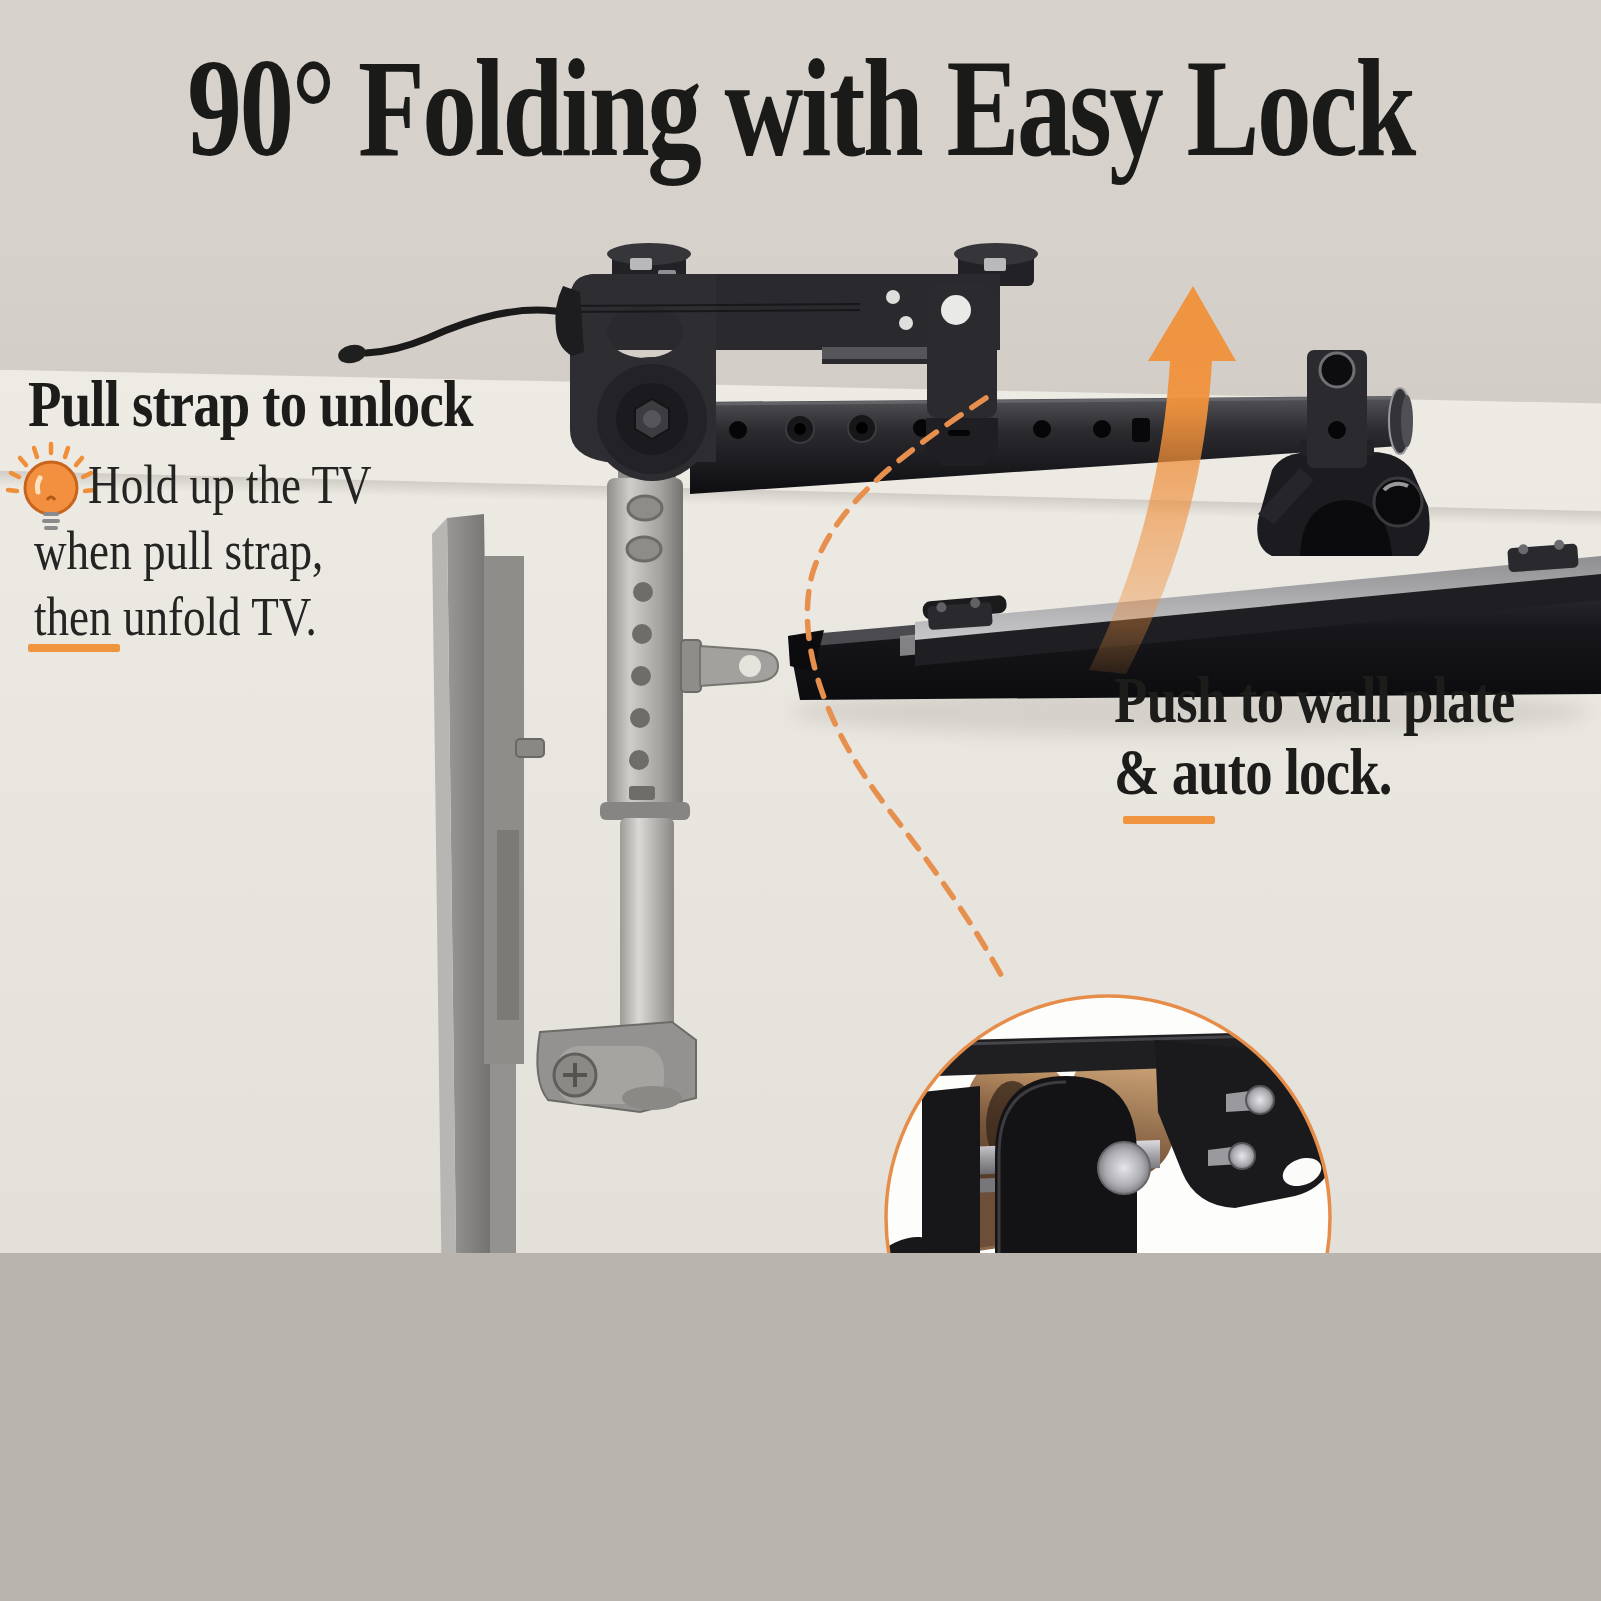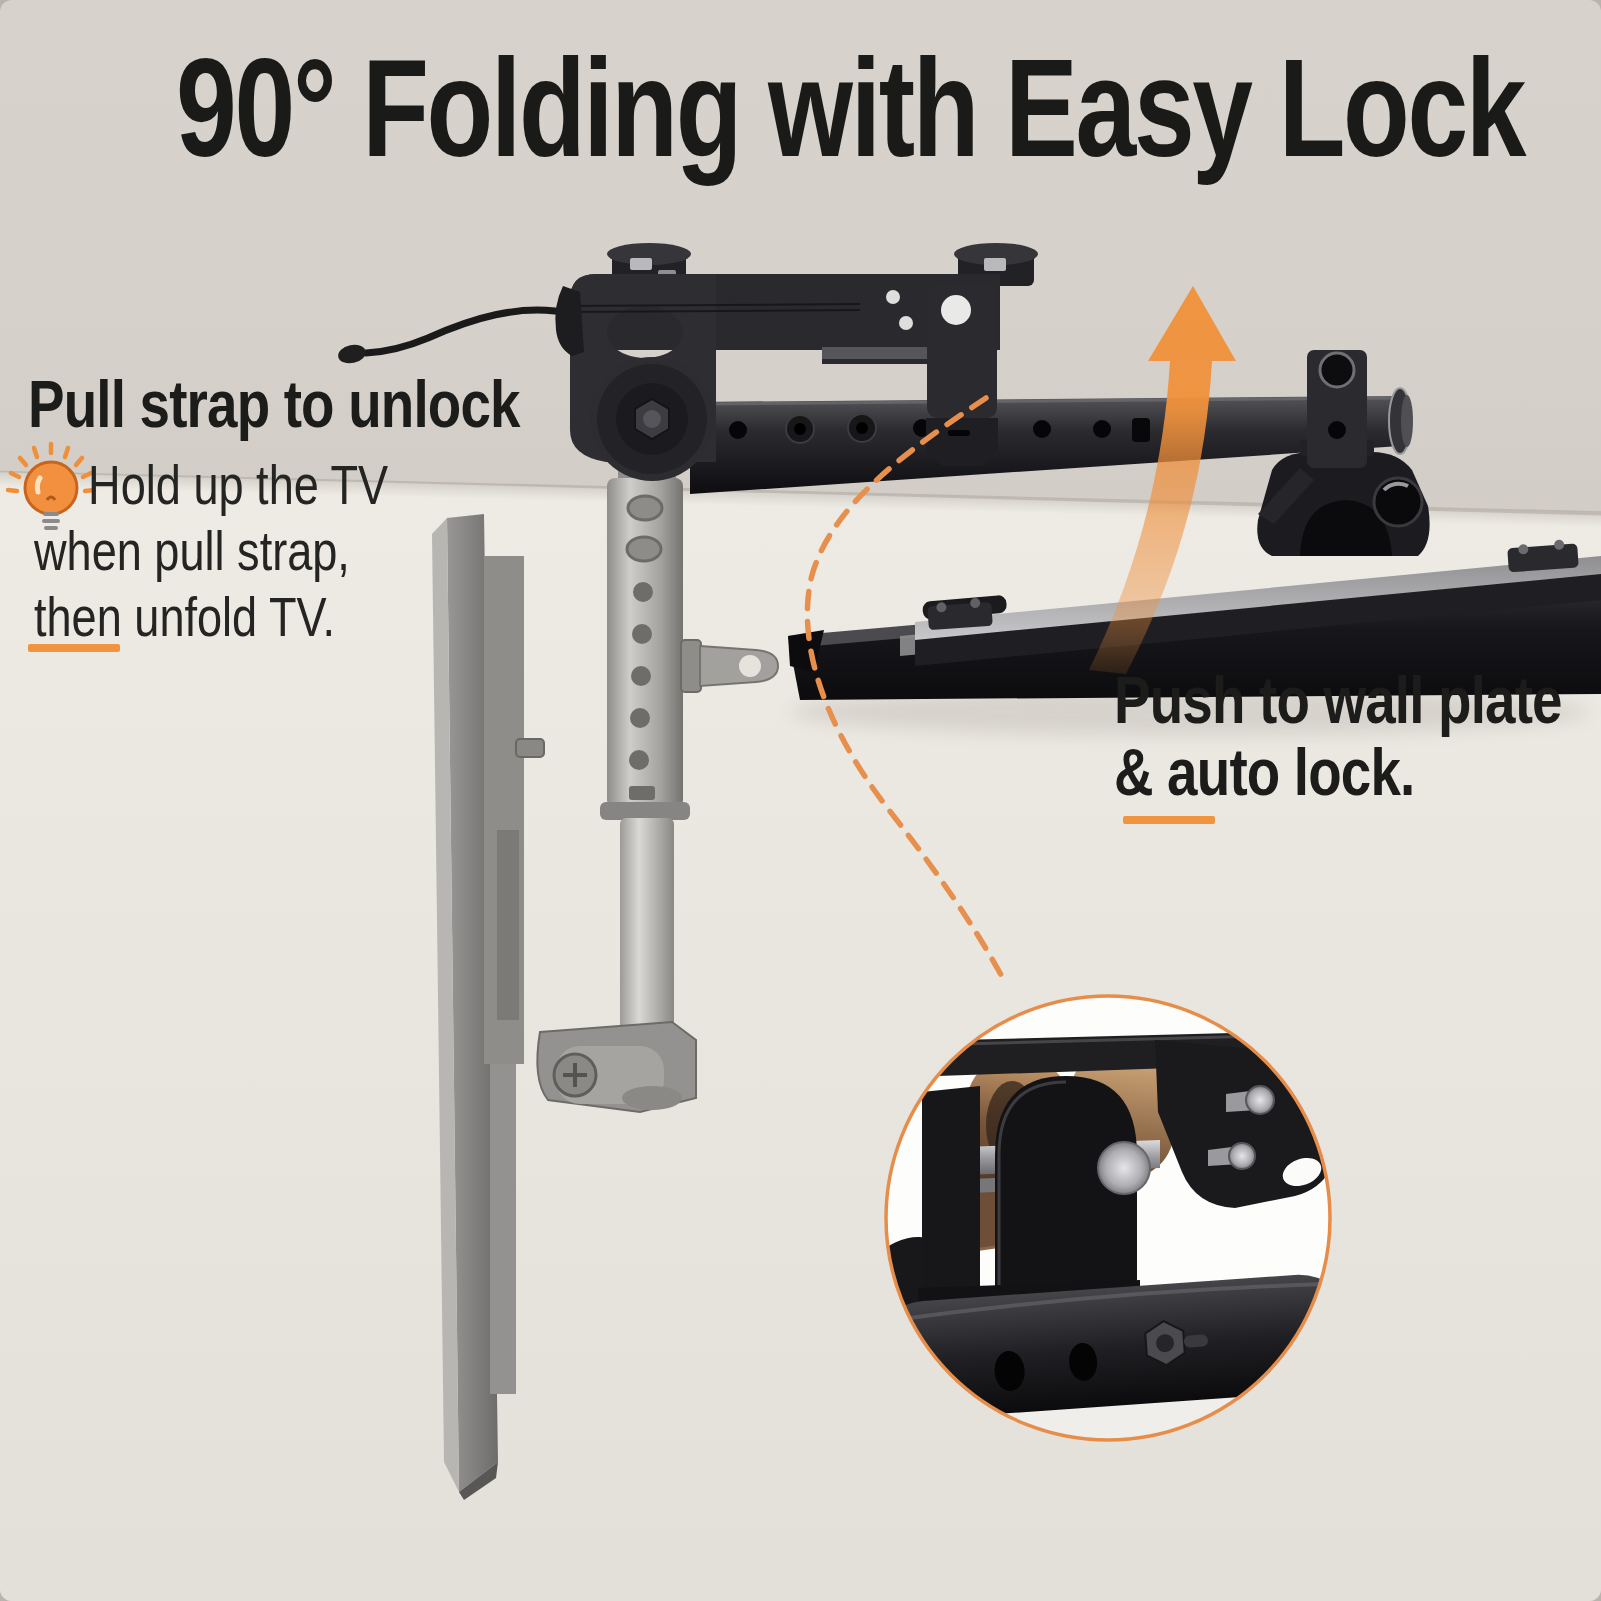--- a/index.html
+++ b/index.html
@@ -1,20 +1,19 @@
 <!DOCTYPE html>
 <html><head>
 <meta charset="utf-8">
 <style>
   html,body{margin:0;padding:0;background:#b9b5ae;}
   .canvas{
-    position:relative;width:1601px;height:1601px;overflow:hidden;
+    position:relative;width:1601px;height:1253px;overflow:hidden;
     background:linear-gradient(#d7d2cb 0%,#d6d1ca 20%,#d2cdc6 31%);
-    font-family:Liberation Sans, sans-serif;
-    border-radius:12px;
+    font-family:Liberation Serif, serif;
   }
   .wall{
     position:absolute;inset:0;
     background:linear-gradient(#eeebe5 30%,#e9e6e0 62%,#e3e0da 100%);
     clip-path:polygon(0 29.5%,100% 32.2%,100% 100%,0 100%);
   }
   .wall-edge{
     position:absolute;left:-30px;top:470px;width:1700px;height:16px;
     background:linear-gradient(rgba(110,102,92,.22),rgba(110,102,92,0));
     transform:rotate(1.45deg);transform-origin:left top;

